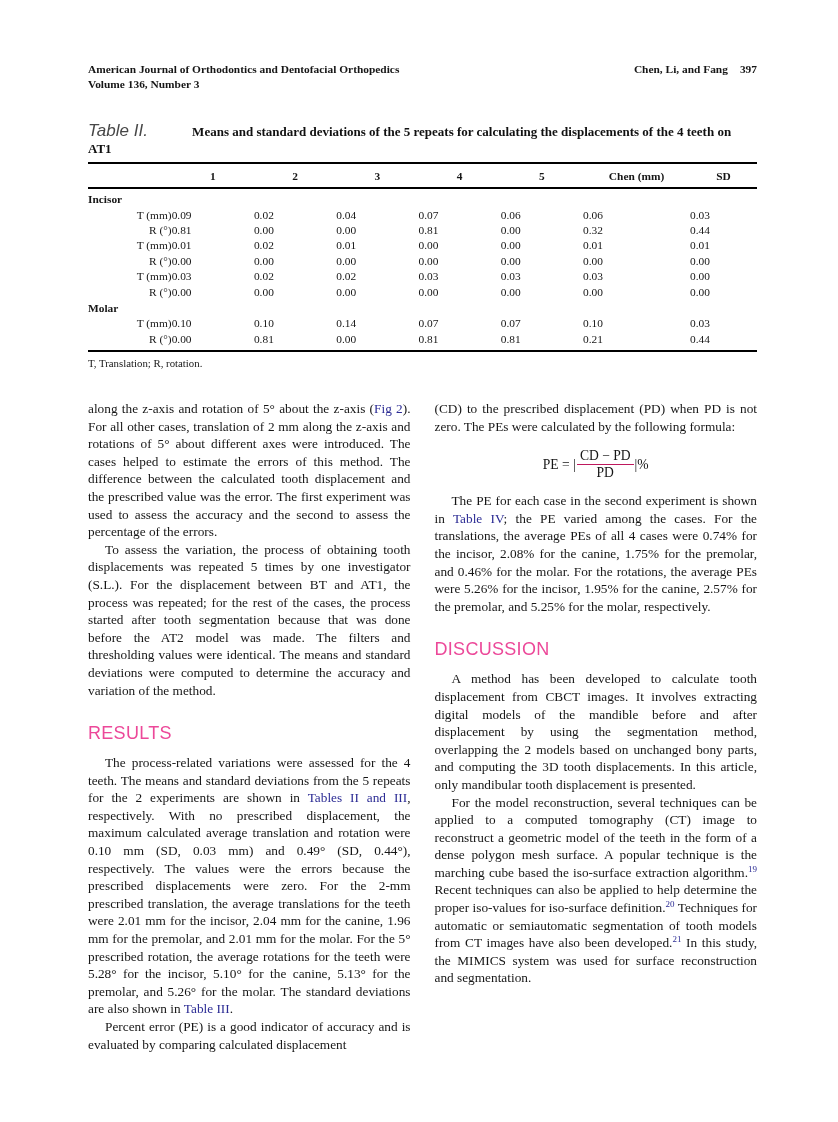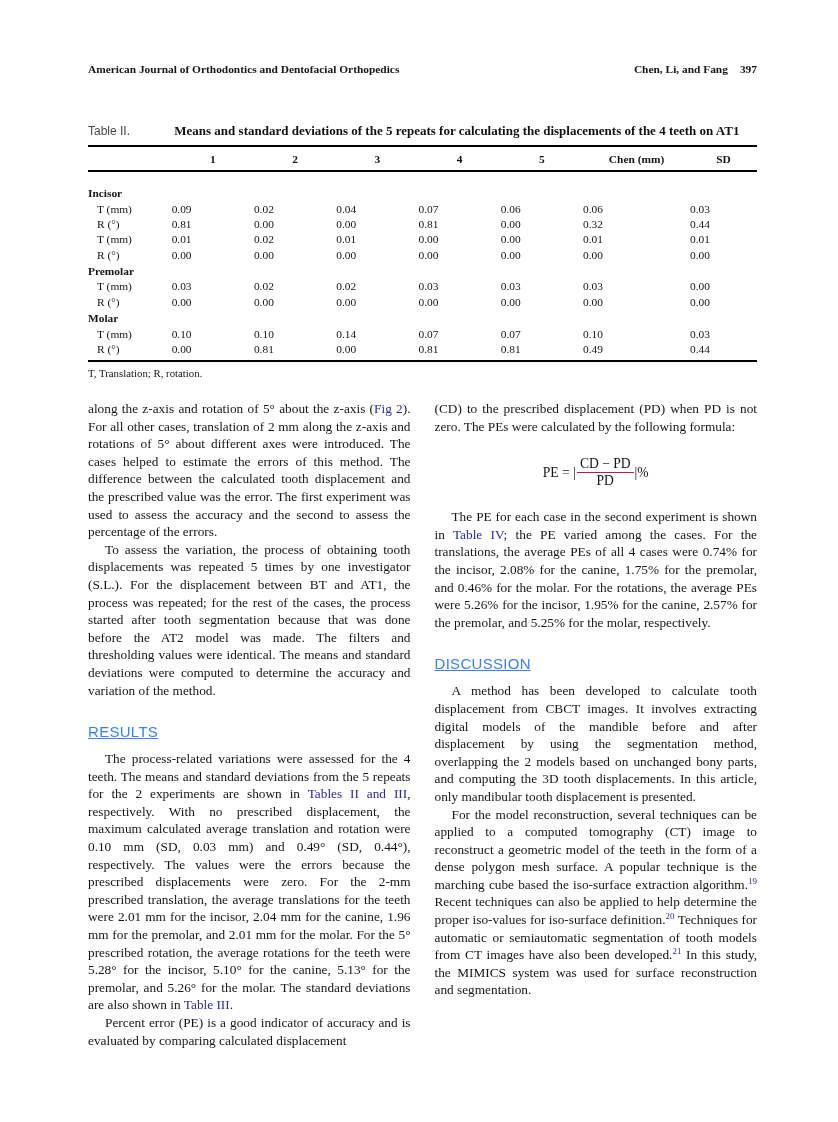--- a/index.html
+++ b/index.html
@@ -15,79 +15,79 @@
   .running-head{
     position:absolute;left:88px;top:62px;width:669px;
     display:flex;justify-content:space-between;
     font-weight:bold;font-size:11.4px;line-height:15px;
   }
   .rh-right{white-space:nowrap;}
   .rh-page{margin-left:12px;}
   
   .table-block{position:absolute;left:88px;top:122px;width:669px;}
   .tbl-caption{font-size:13px;margin-bottom:5px;line-height:17px;}
-  .cap-label{font-family:"Liberation Sans", sans-serif;font-size:12px;color:#474747;}
+  .cap-label{font-family:"Liberation Sans", sans-serif;font-size:17px;color:#474747;font-style:italic;}
   .cap-text{font-weight:bold;color:#111;margin-left:41px;}
   table.data-table{
     width:100%;border-collapse:collapse;table-layout:fixed;
     border-top:2px solid #000;
     font-size:11.4px;line-height:14.2px;
   }
   table.data-table thead th{
     font-weight:bold;text-align:center;
     padding:5px 0 4px 0;
     border-bottom:2px solid #000;
   }
   table.data-table thead th.stub{text-align:left;}
   table.data-table td{padding:0.6px 0;}
   table.data-table td.num{text-align:left;}
   table.data-table td.groupname{font-weight:bold;padding-top:1.5px;}
-  table.data-table td.rowlabel{padding-left:9px;}
+  table.data-table td.rowlabel{padding-left:9px;text-align:right;}
   table.data-table tr.lastrow td{padding-bottom:4px;border-bottom:2.5px solid #000;}
-  table.data-table tbody tr:first-child td{padding-top:14px;}
+  table.data-table tbody tr:first-child td{padding-top:3px;}
   .tbl-footnote{font-size:10.8px;margin-top:5px;color:#161616;}
   
   .body-columns{
     position:absolute;left:88px;top:400px;width:669px;
     display:grid;grid-template-columns:1fr 1fr;column-gap:24px;
   }
   .col p{
     margin:0;font-size:13.3px;line-height:17.6px;
     text-align:justify;
   }
   .col p.indent{text-indent:17px;}
   .section-heading{
     font-family:"Liberation Sans", sans-serif;
-    font-size:15px;color:#3b82f6;letter-spacing:0.3px;
+    font-size:18px;color:#ec4899;letter-spacing:0.3px;
     margin:24px 0 10px 0;
-    text-decoration:underline;
   }
   .link{color:#2b2b94;}
   sup.link{font-size:9px;line-height:0;}
   
   .formula-row{
     text-align:center;font-size:13.6px;
     margin:13px 0 11px 0;
   }
   .f-part{vertical-align:middle;}
   .frac{
     display:inline-block;vertical-align:middle;text-align:center;
-    margin:8px 1px;line-height:16px;
+    margin:0 1px;line-height:16px;
   }
   .frac .num{display:block;padding:0 3px;}
   .frac .den{display:block;border-top:1px solid #be185d;padding:0 3px;}
 </style>
 </head>
 <body>
 
 <div class="page">
 
   <div class="running-head">
     <div class="rh-left">
       <div>American Journal of Orthodontics and Dentofacial Orthopedics</div>
+      <div>Volume 136, Number 3</div>
     </div>
     <div class="rh-right">
       <span>Chen, Li, and Fang</span><span class="rh-page">397</span>
     </div>
   </div>
 
   <div class="table-block">
     <div class="tbl-caption">
       <span class="cap-label">Table II.</span>
       <span class="cap-text">Means and standard deviations of the 5 repeats for calculating the displacements of the 4 teeth on AT1</span>
@@ -153,23 +153,20 @@
             <td class="rowlabel">R (°)</td>
             <td class="num">0.00</td>
             <td class="num">0.00</td>
             <td class="num">0.00</td>
             <td class="num">0.00</td>
             <td class="num">0.00</td>
             <td class="num">0.00</td>
             <td class="num">0.00</td>
           </tr>
           <tr>
-            <td colspan="8" class="groupname">Premolar</td>
-          </tr>
-          <tr>
             <td class="rowlabel">T (mm)</td>
             <td class="num">0.03</td>
             <td class="num">0.02</td>
             <td class="num">0.02</td>
             <td class="num">0.03</td>
             <td class="num">0.03</td>
             <td class="num">0.03</td>
             <td class="num">0.00</td>
           </tr>
           <tr>
@@ -195,21 +192,21 @@
             <td class="num">0.10</td>
             <td class="num">0.03</td>
           </tr>
           <tr class="lastrow">
             <td class="rowlabel">R (°)</td>
             <td class="num">0.00</td>
             <td class="num">0.81</td>
             <td class="num">0.00</td>
             <td class="num">0.81</td>
             <td class="num">0.81</td>
-            <td class="num">0.49</td>
+            <td class="num">0.21</td>
             <td class="num">0.44</td>
           </tr>
         </tbody>
     </table>
     <div class="tbl-footnote">T, Translation; R, rotation.</div>
   </div>
 
   <div class="body-columns">
     <div class="col">
         <p><span>along the z-axis and rotation of 5° about the z-axis (</span><span class="link">Fig 2</span><span>). For all other cases, translation of 2 mm along the z-axis and rotations of 5° about different axes were introduced. The cases helped to estimate the errors of this method. The difference between the calculated tooth displacement and the prescribed value was the error. The first experiment was used to assess the accuracy and the second to assess the percentage of the errors.</span></p>

